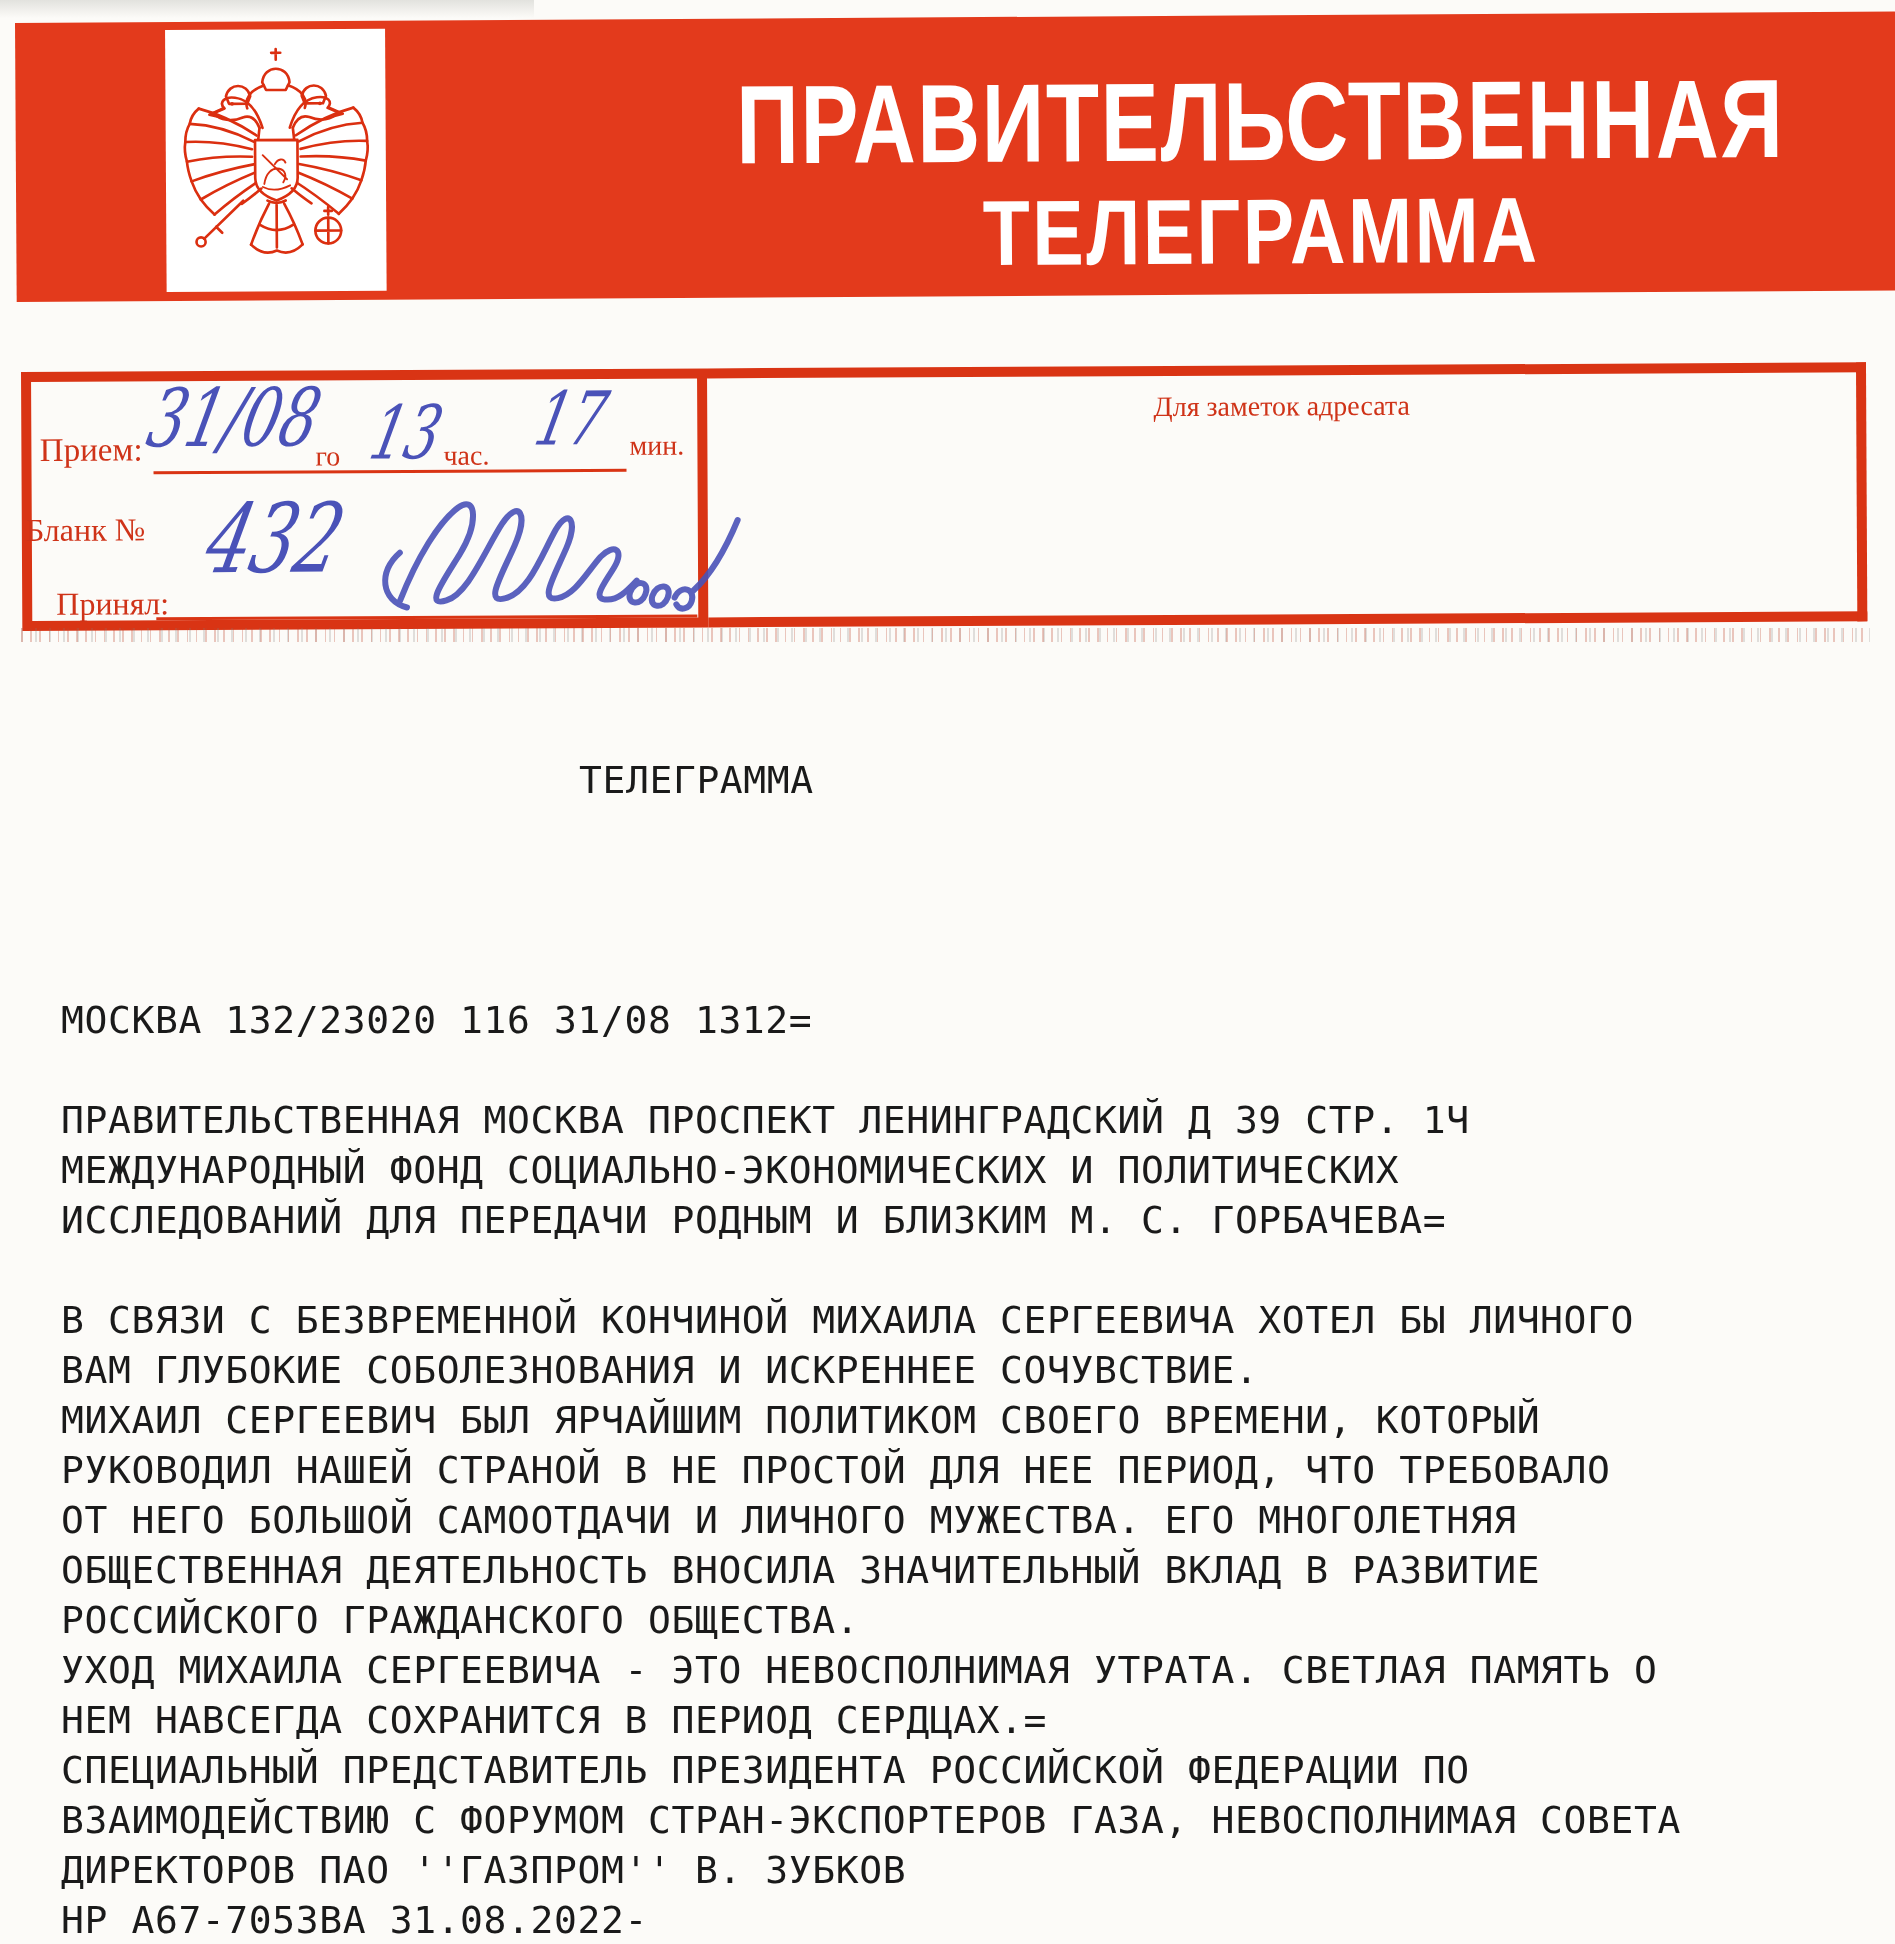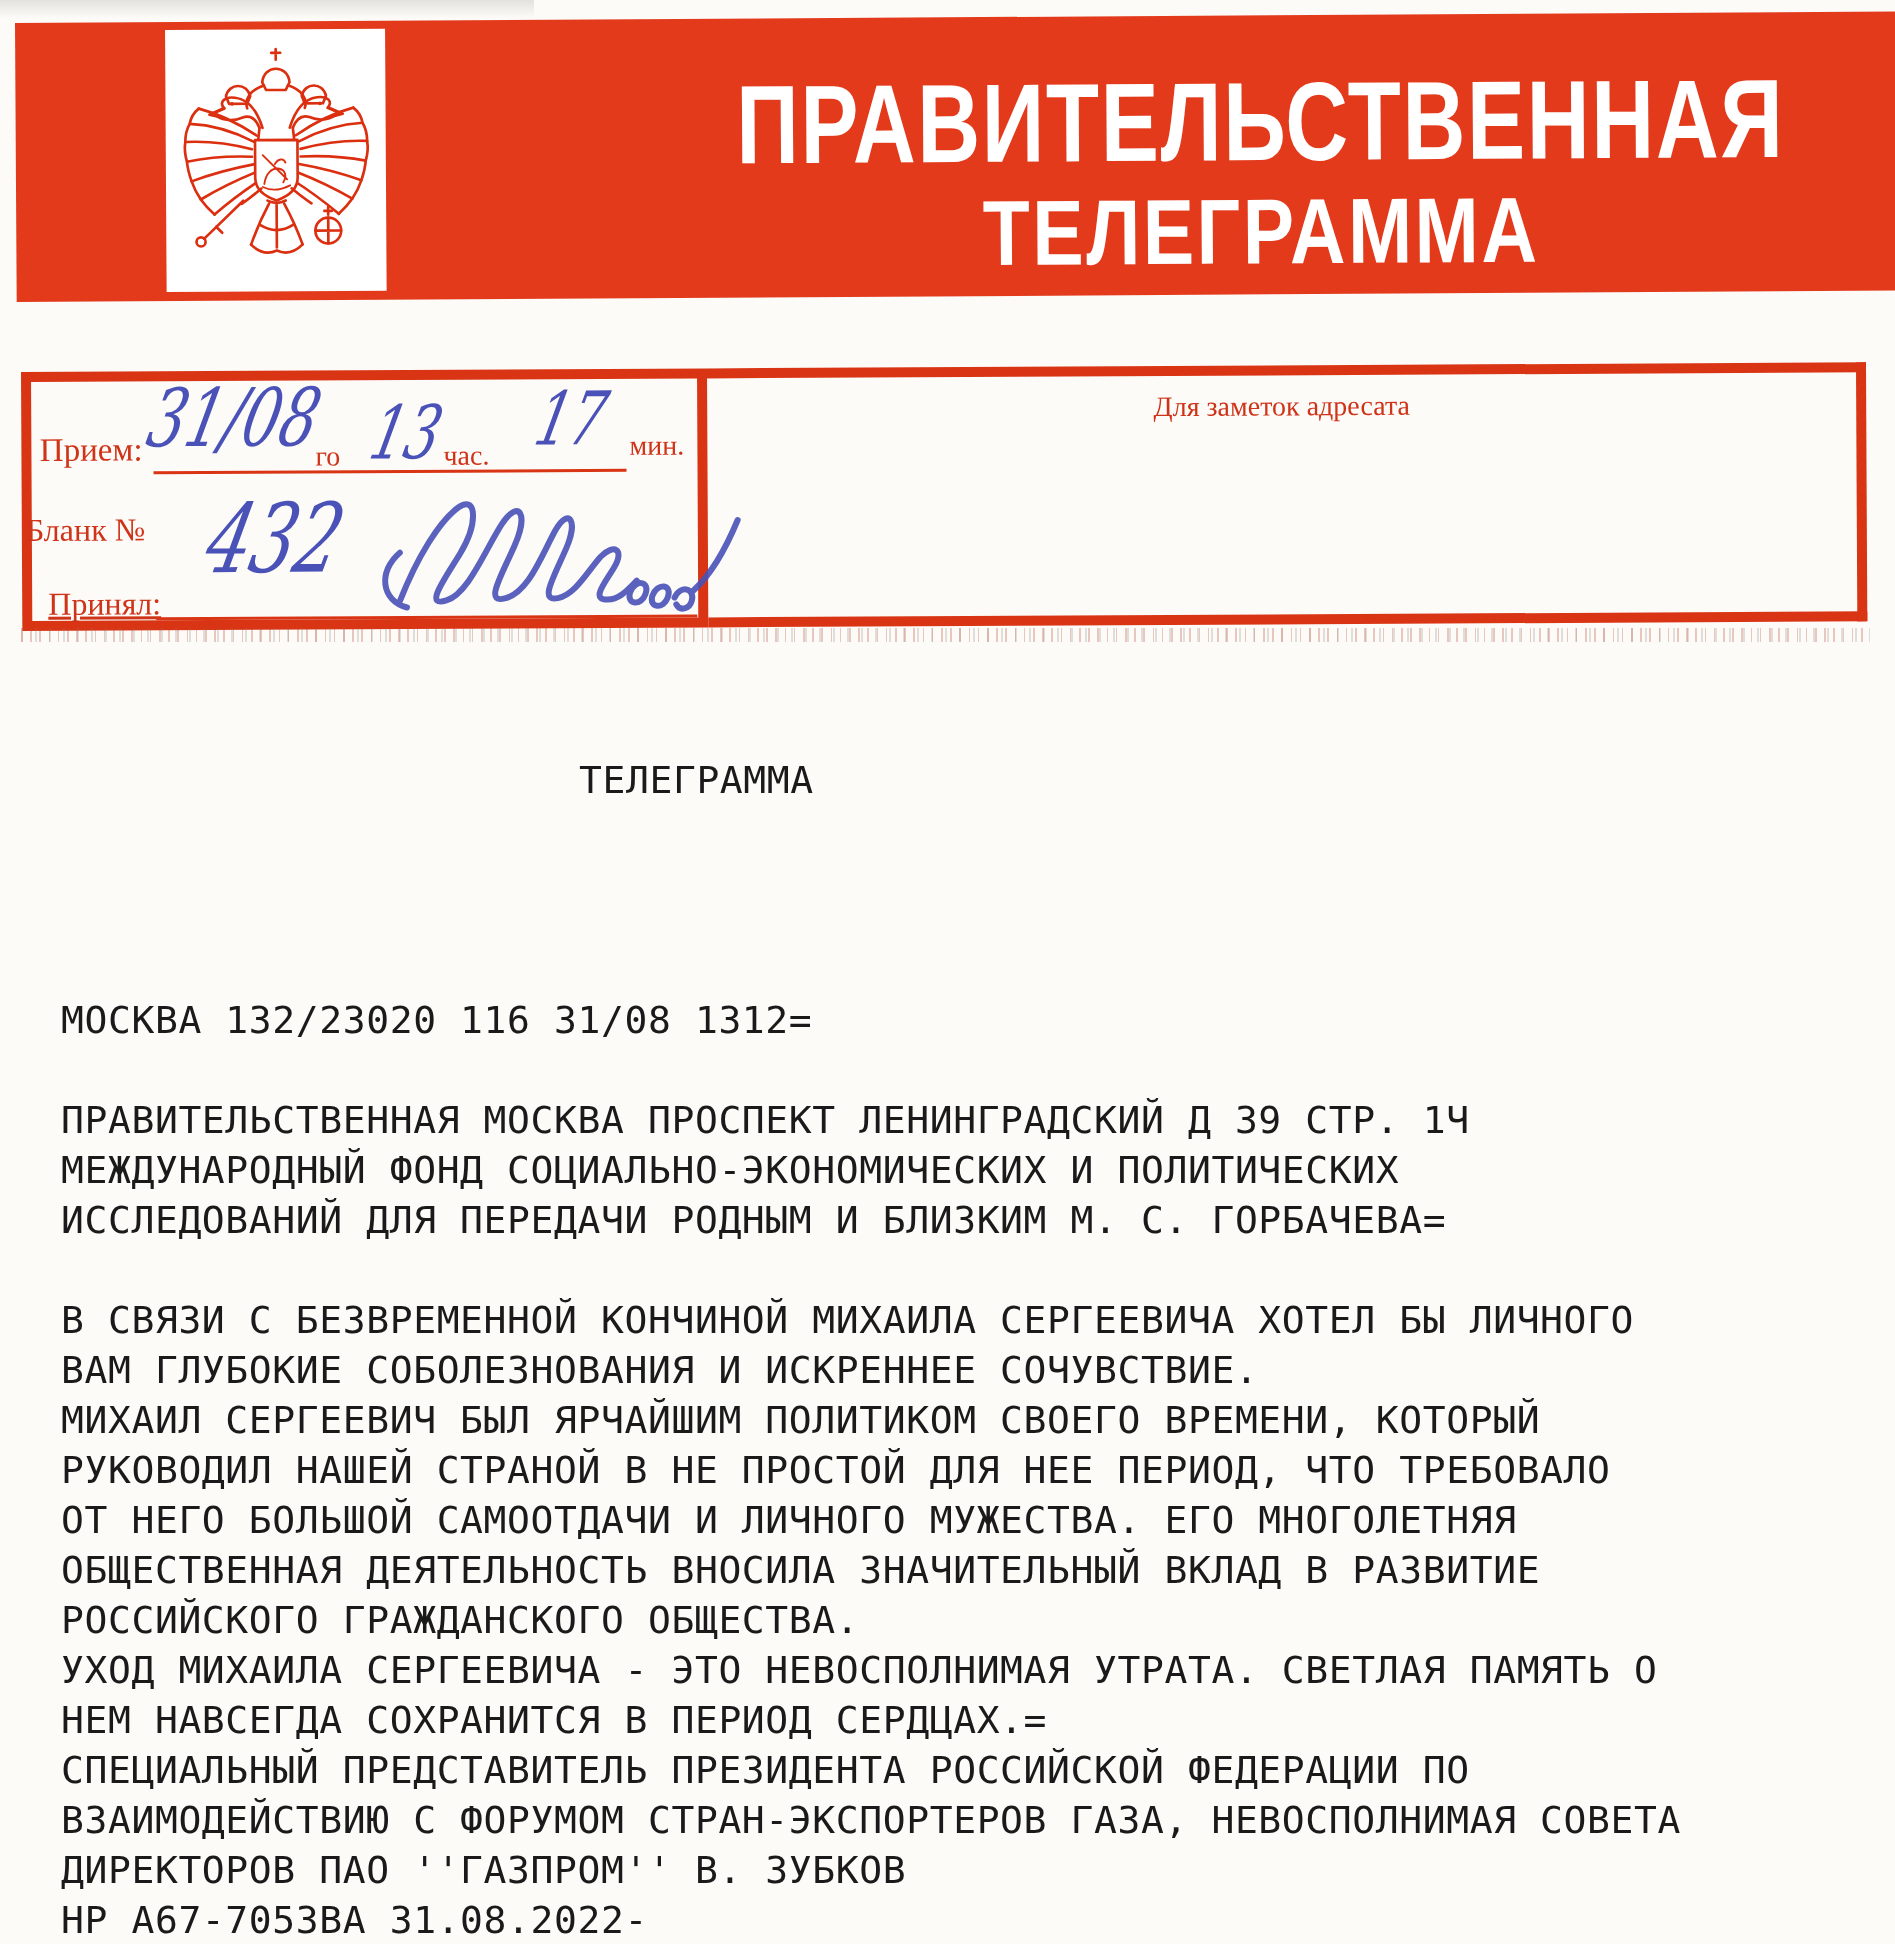--- a/index.html
+++ b/index.html
@@ -54,21 +54,21 @@
   .form-right{
     position:absolute;left:686px;top:0;right:0;height:259px;
     border:10px solid var(--frame-red);border-left:none;box-sizing:border-box;
   }
   .red-label{color:var(--label-red);position:absolute;white-space:nowrap;}
   .lbl-priem{left:18.4px;top:60px;font-size:33px;}
   .lbl-go{left:294px;top:70px;font-size:28px;}
   .lbl-chas{left:422px;top:70px;font-size:28px;}
   .lbl-min{left:608px;top:61px;font-size:28px;}
   .lbl-blank{left:4px;top:140px;font-size:32px;}
-  .lbl-prinyal{left:26px;top:214px;font-size:32px;text-decoration:underline;}
+  .lbl-prinyal{left:34px;top:214px;font-size:32px;}
   .rule-a{position:absolute;left:132px;top:73px;width:473px;height:27px;border-bottom:3.3px solid var(--frame-red);}
   .rule-b{position:absolute;left:134px;top:219px;width:541px;height:27px;border-bottom:3.3px solid var(--frame-red);}
   .notes-label{display:block;position:static;text-align:center;padding-top:15px;font-size:28px;color:var(--label-red);}
   .hw{
     position:absolute;color:var(--ink-blue);
     font-family:"DejaVu Serif",serif;font-style:italic;white-space:nowrap;
     transform:skewX(-13deg) scale(0.8,1.1);transform-origin:left top;
   }
   .hw-day{left:140px;top:0px;font-size:73px;}
   .hw-hours{left:361px;top:20px;font-size:67px;}

